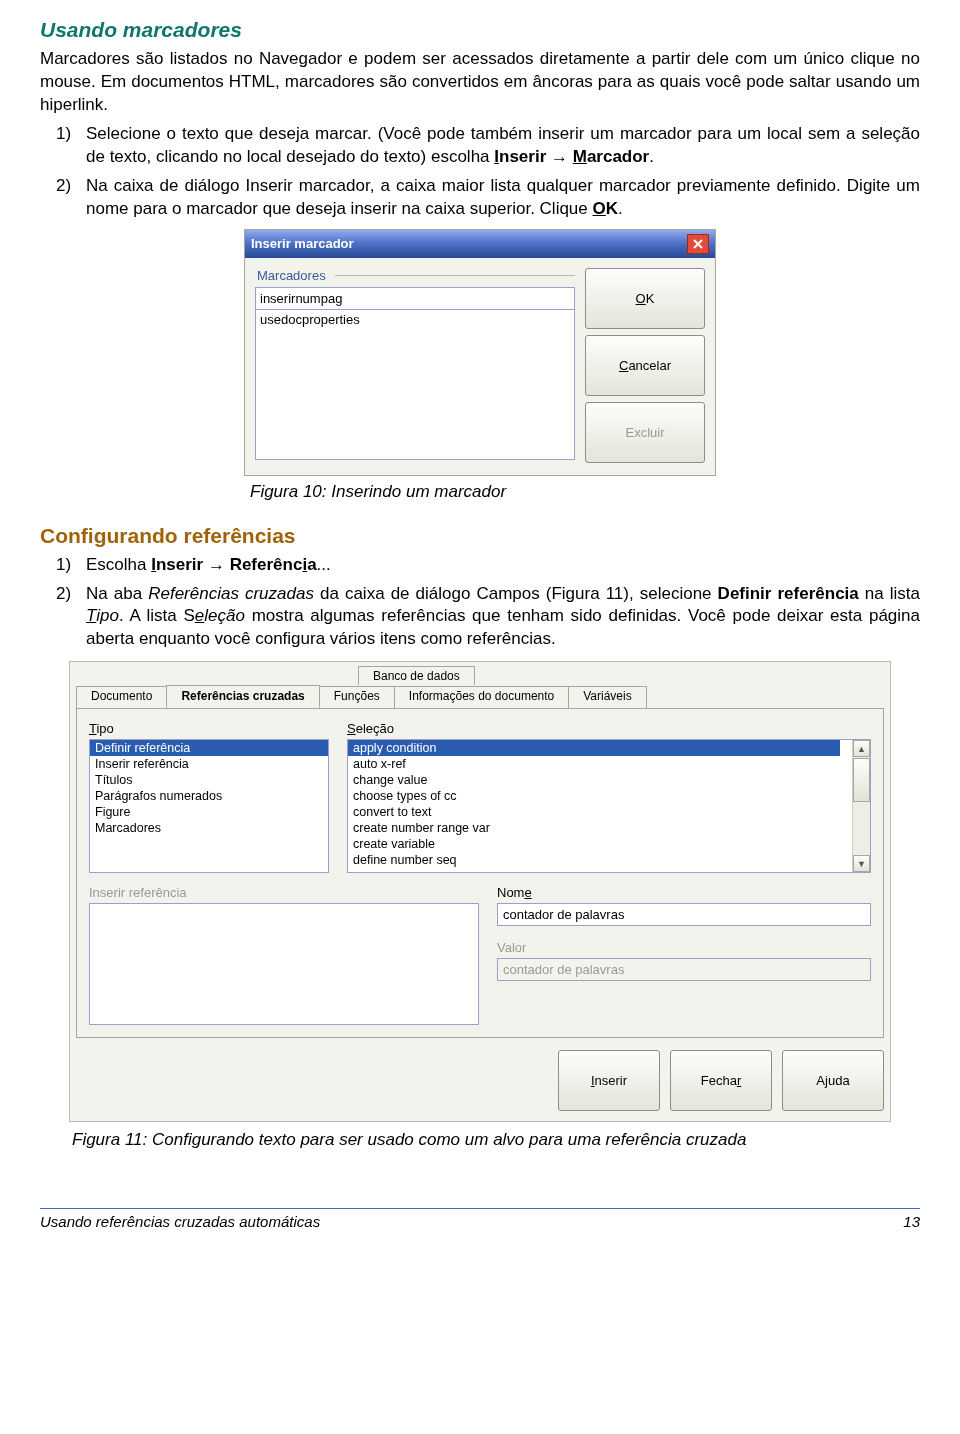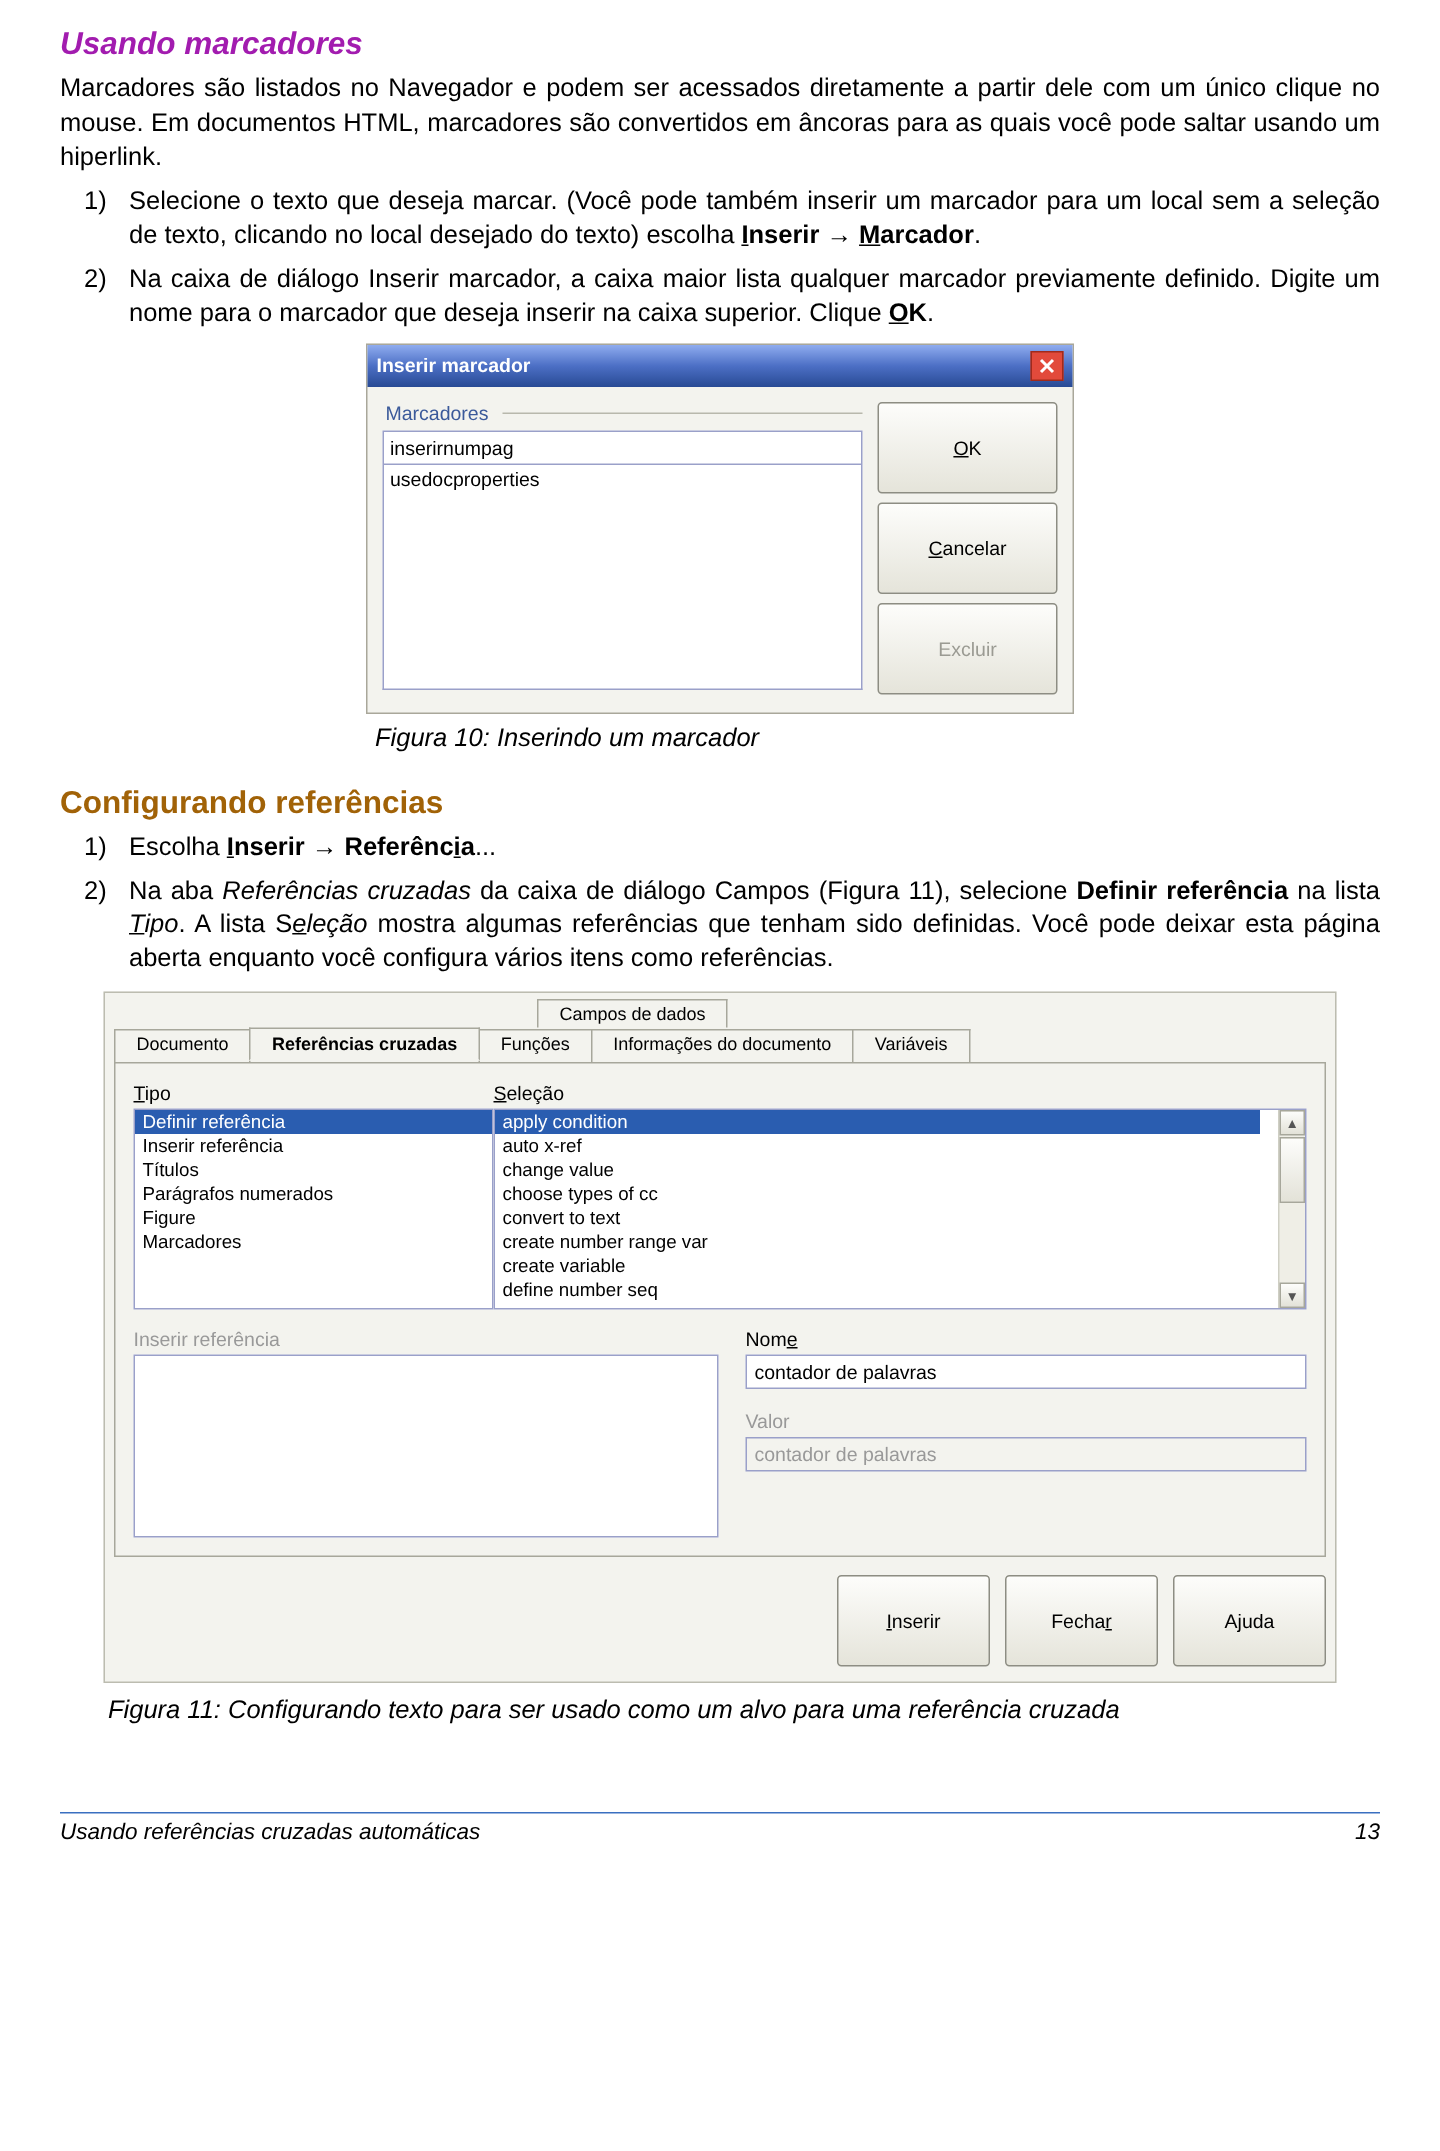--- a/index.html
+++ b/index.html
@@ -1,17 +1,17 @@
 <!DOCTYPE html>
 <html><head>
 <meta charset="utf-8">
 <style>
   body{margin:0;padding:0;font-family:"Liberation Sans",Arial,sans-serif;background:#fff;color:#000}
   .page{width:960px;margin:0 auto;padding:18px 40px 0 40px;box-sizing:border-box}
-  .h2{color:#a21caf;font-weight:bold;font-style:italic;font-size:21px;margin:0 0 6px 0}
+  .h2{color:#0f766e;font-weight:bold;font-style:italic;font-size:21px;margin:0 0 6px 0}
   .h3{color:#a16207;font-weight:bold;font-size:21px;margin:22px 0 6px 0}
   .para{font-size:17px;line-height:1.35;margin:0 0 6px 0;text-align:justify}
   .ol{list-style:none;padding:0;margin:0}
   .ol li{font-size:17px;line-height:1.35;margin:0 0 6px 0;padding-left:46px;position:relative;text-align:justify}
   .ol li .num{position:absolute;left:16px;top:0}
   .u{text-decoration:underline}
   .bold{font-weight:bold}
   .italic{font-style:italic}
   .figcap{font-size:17px;font-style:italic;text-align:left;margin:6px 0 20px 0}
   .figwrap{text-align:center}
@@ -36,21 +36,21 @@
   
   .dlg2{width:820px;margin:10px auto 8px auto;background:#f3f3ee;border:1px solid #bcbcb0;font-family:Tahoma,Arial,sans-serif;font-size:13px;text-align:left;padding:2px 0 10px 0}
   .tabbar{display:flex;align-items:flex-end;height:44px;margin:0 6px;position:relative}
   .tabrow{position:absolute;left:0;right:0;display:flex;gap:-1px}
   .tabrow.top{top:2px}
   .tabrow.bottom{top:22px}
   .tab{border:1px solid #a7a79b;border-bottom:none;background:#f3f3ee;padding:2px 14px;font-size:12px;margin-right:-1px}
   .tab.spacer{flex:0 0 auto;visibility:hidden;padding:2px 60px}
   .tab.active{background:#f3f3ee;font-weight:bold;border-bottom:1px solid #f3f3ee;padding:3px 14px;position:relative;top:-1px}
   .tabcontent{border:1px solid #a7a79b;margin:0 6px;padding:12px;background:#f3f3ee}
-  .cols{display:flex;}
+  .cols{display:flex;gap:18px}
   .col{flex:1;display:flex;flex-direction:column}
   .col-label{font-size:13px;margin-bottom:3px}
   .listbox{border:1px solid #9aa0c9;background:#fff;height:132px;overflow:hidden;font-size:12.5px}
   .listbox .item{padding:1px 5px;white-space:nowrap}
   .listbox .item.sel{background:#2a5db0;color:#fff}
   .scrollcol{position:relative}
   .scrollbar{position:absolute;right:1px;top:1px;bottom:1px;width:17px;background:#efeee6;border-left:1px solid #cfcfc4;display:flex;flex-direction:column;justify-content:space-between;align-items:center}
   .sb-btn{width:15px;height:15px;background:linear-gradient(#fdfdfb,#e3e2d8);border:1px solid #a7a79b;display:flex;align-items:center;justify-content:center;font-size:9px;color:#555}
   .sb-thumb{width:15px;height:42px;background:linear-gradient(#fdfdfb,#e3e2d8);border:1px solid #a7a79b;margin-top:1px}
   .fieldrow{margin-top:12px;display:flex;gap:18px}
@@ -127,21 +127,21 @@
       <span class="num">2)</span>
       <span>Na aba </span><span class="italic">Referências cruzadas</span><span> da caixa de diálogo Campos (Figura 11), selecione </span><span class="bold">Definir referência</span><span> na lista </span><span class="italic"><span class="u">T</span><span>ipo</span></span><span>. A lista S</span><span class="italic"><span class="u">e</span><span>leção</span></span><span> mostra algumas referências que tenham sido definidas. Você pode deixar esta página aberta enquanto você configura vários itens como referências.</span>
     </li>
   </ul>
 
   <div class="dlg2">
     <div class="tabbar">
       <div class="tabrow top">
         <div class="tab spacer"></div>
           <div class="tab spacer"></div>
-        <div class="tab" style="margin-left:40px">Campos de dados</div>
+        <div class="tab" style="margin-left:40px">Banco de dados</div>
       </div>
       <div class="tabrow bottom">
         <div class="tab">Documento</div>
         <div class="tab active">Referências cruzadas</div>
         <div class="tab">Funções</div>
         <div class="tab">Informações do documento</div>
         <div class="tab">Variáveis</div>
       </div>
     </div>
     <div class="tabcontent">

